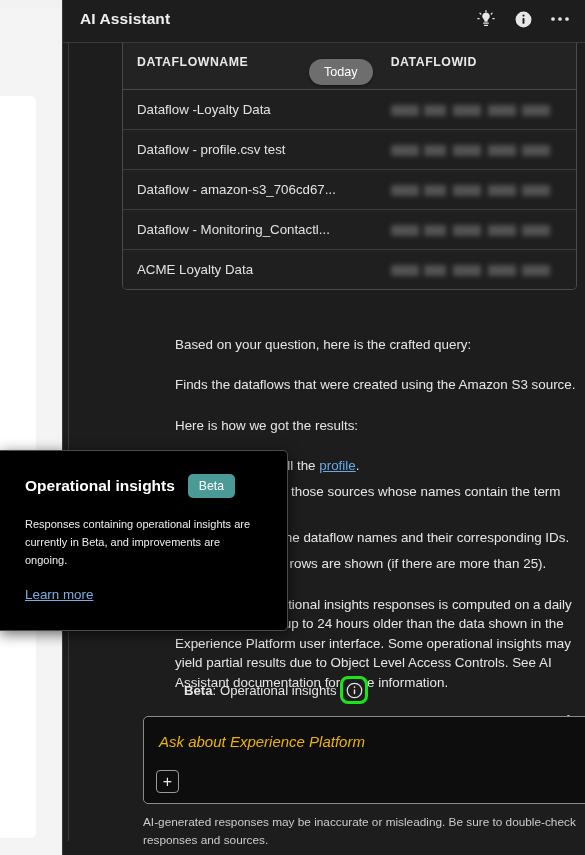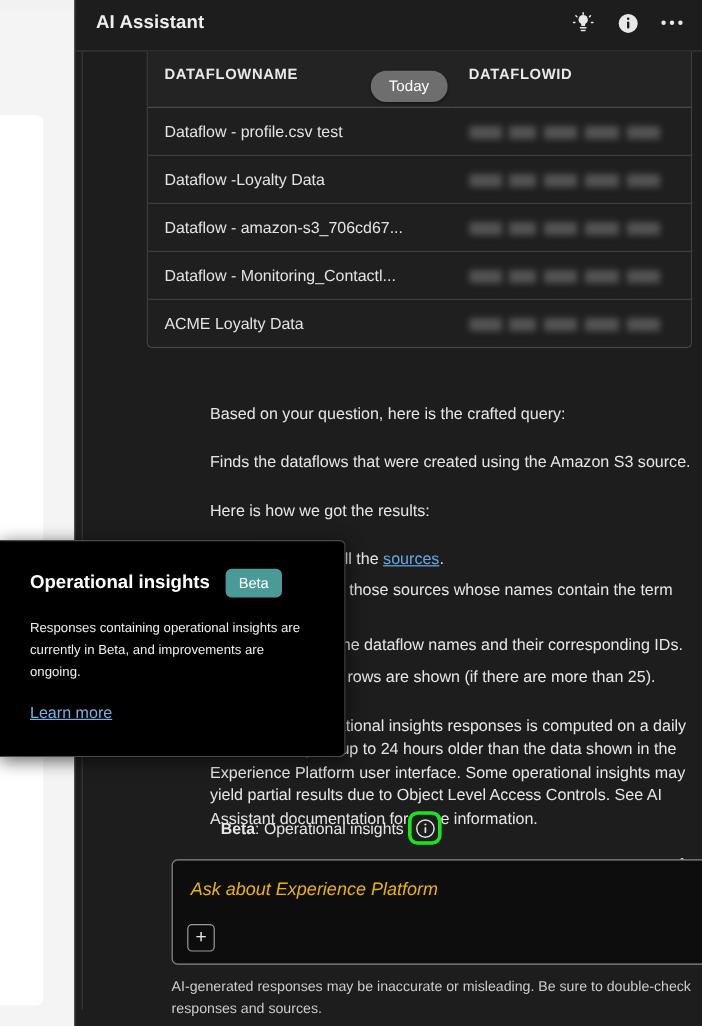--- a/index.html
+++ b/index.html
@@ -371,25 +371,25 @@
         <div class="table-wrap">
           <table class="tbl">
             <thead>
               <tr>
                 <th class="col-name">DATAFLOWNAME</th>
                 <th class="col-id">DATAFLOWID</th>
               </tr>
             </thead>
             <tbody>
               <tr>
+                <td>Dataflow -Loyalty Data</td>
+                <td><span class="redacted"></span></td>
+              </tr>
+              <tr>
                 <td>Dataflow - profile.csv test</td>
-                <td><span class="redacted"></span></td>
-              </tr>
-              <tr>
-                <td>Dataflow -Loyalty Data</td>
                 <td><span class="redacted"></span></td>
               </tr>
               <tr>
                 <td>Dataflow - amazon-s3_706cd67...</td>
                 <td><span class="redacted"></span></td>
               </tr>
               <tr>
                 <td>Dataflow - Monitoring_Contactl...</td>
                 <td><span class="redacted"></span></td>
               </tr>
@@ -399,21 +399,21 @@
               </tr>
             </tbody>
           </table>
         </div>
 
         <div class="prose">
           <p>Based on your question, here is the crafted query:</p>
           <p>Finds the dataflows that were created using the Amazon S3 source.</p>
           <p>Here is how we got the results:</p>
           <ul>
-            <li><span>First, consider all the </span><span class="lnk">sources</span><span>.</span></li>
+            <li><span>First, consider all the </span><span class="lnk">profile</span><span>.</span></li>
             <li>Then, keep only those sources whose names contain the term 'Amazon S3'.</li>
             <li>Finally, extract the dataflow names and their corresponding IDs.</li>
             <li>Only the first 25 rows are shown (if there are more than 25).</li>
           </ul>
           <p style="margin-top:22px">
             <span>Data used in operational insights responses is computed on a daily basis and</span>
             <span>may be up to 24 hours older than the data shown in the Experience</span>
             <span>Platform user interface. Some operational insights may yield partial</span>
             <span>results due to Object Level Access Controls. See AI Assistant</span>
             <span>documentation for more information.</span>

